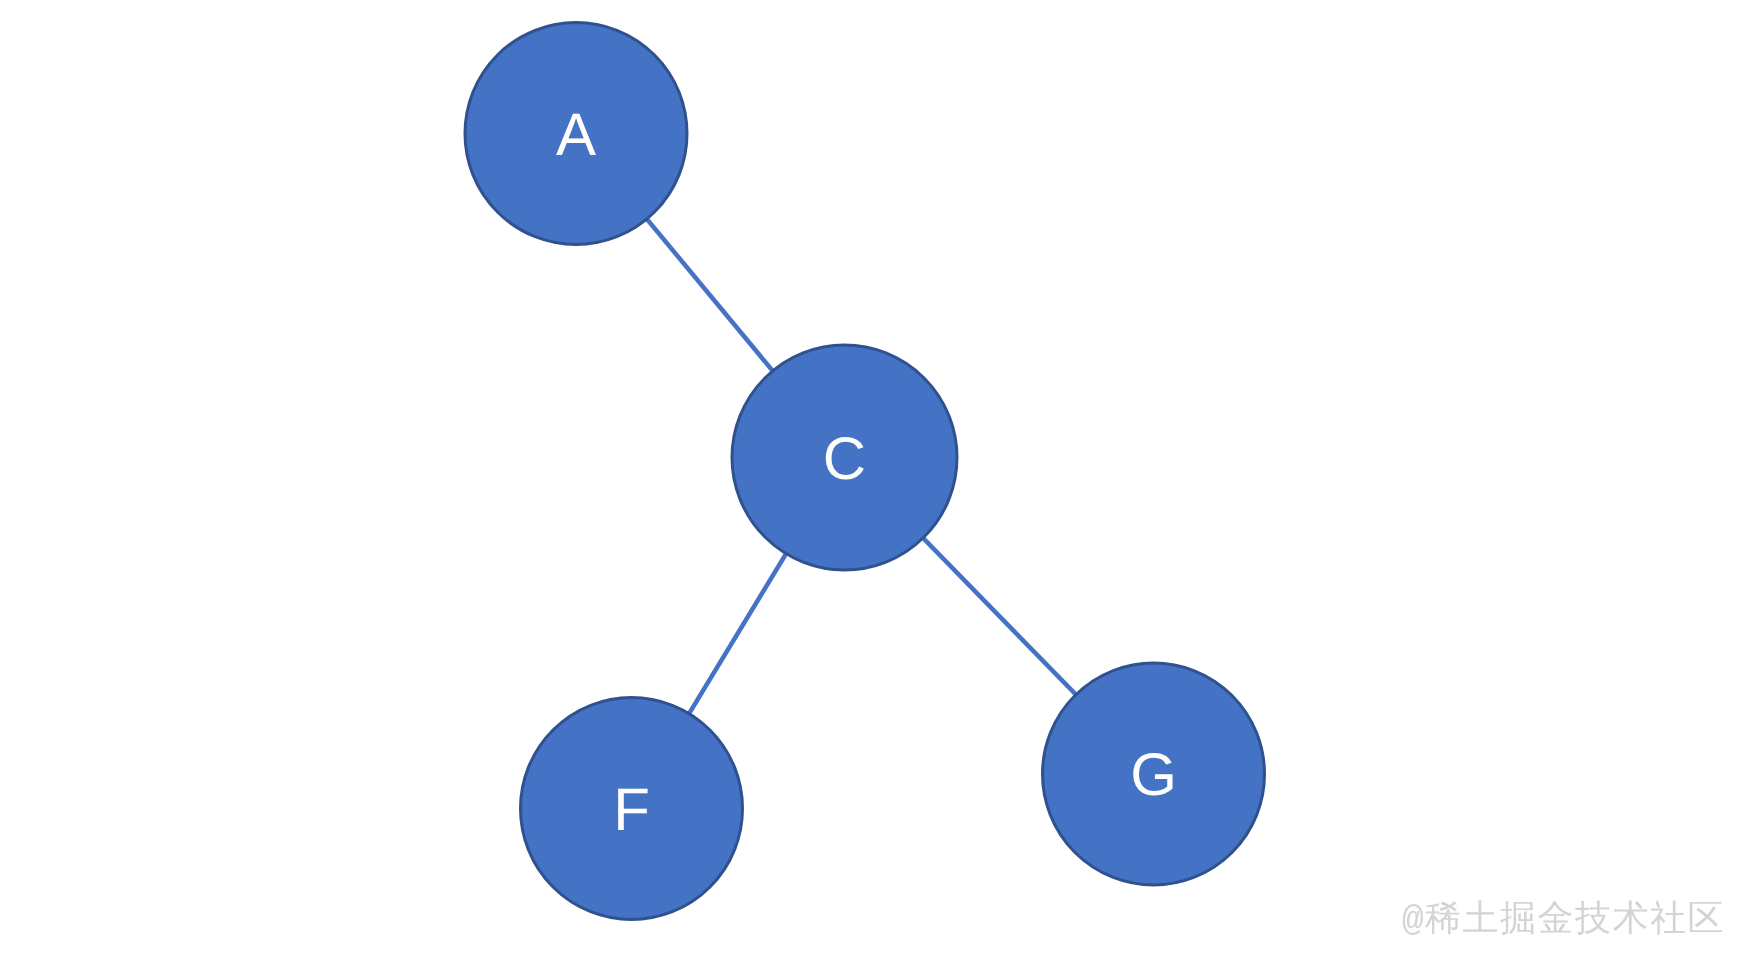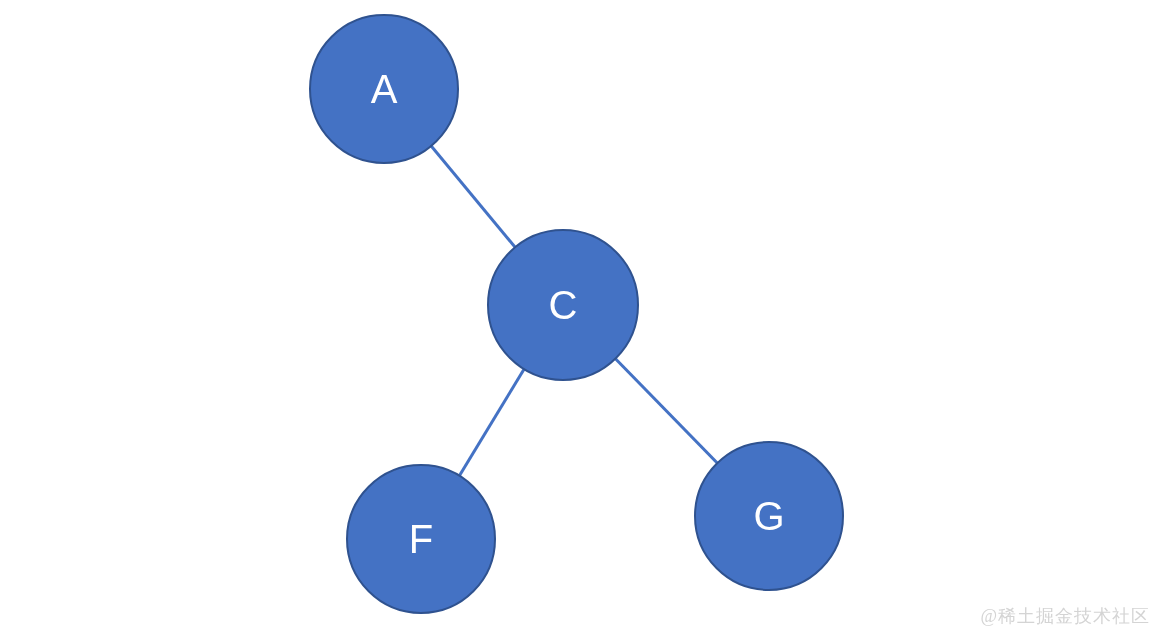--- a/index.html
+++ b/index.html
@@ -24,23 +24,23 @@
   }
   .node-label {
     font-family: "Liberation Sans", sans-serif;
     font-size: 40px;
     font-weight: 400;
   }
   .watermark {
     position: absolute;
     right: 12px;
     bottom: 12px;
-    font-size: 18px;
+    font-size: 24px;
     letter-spacing: 1px;
-    font-family: Liberation Serif, serif;
+    font-family: Liberation Mono, monospace;
     user-select: none;
   }
 </style>
 </head>
 <body>
 
 <div class="canvas">
   <svg id="tree-svg" viewBox="0 0 1162 640">
       <line x1="384" y1="89" x2="563" y2="305" stroke="#4472c4" stroke-width="3"></line>
       <line x1="563" y1="305" x2="421" y2="539" stroke="#4472c4" stroke-width="3"></line>

